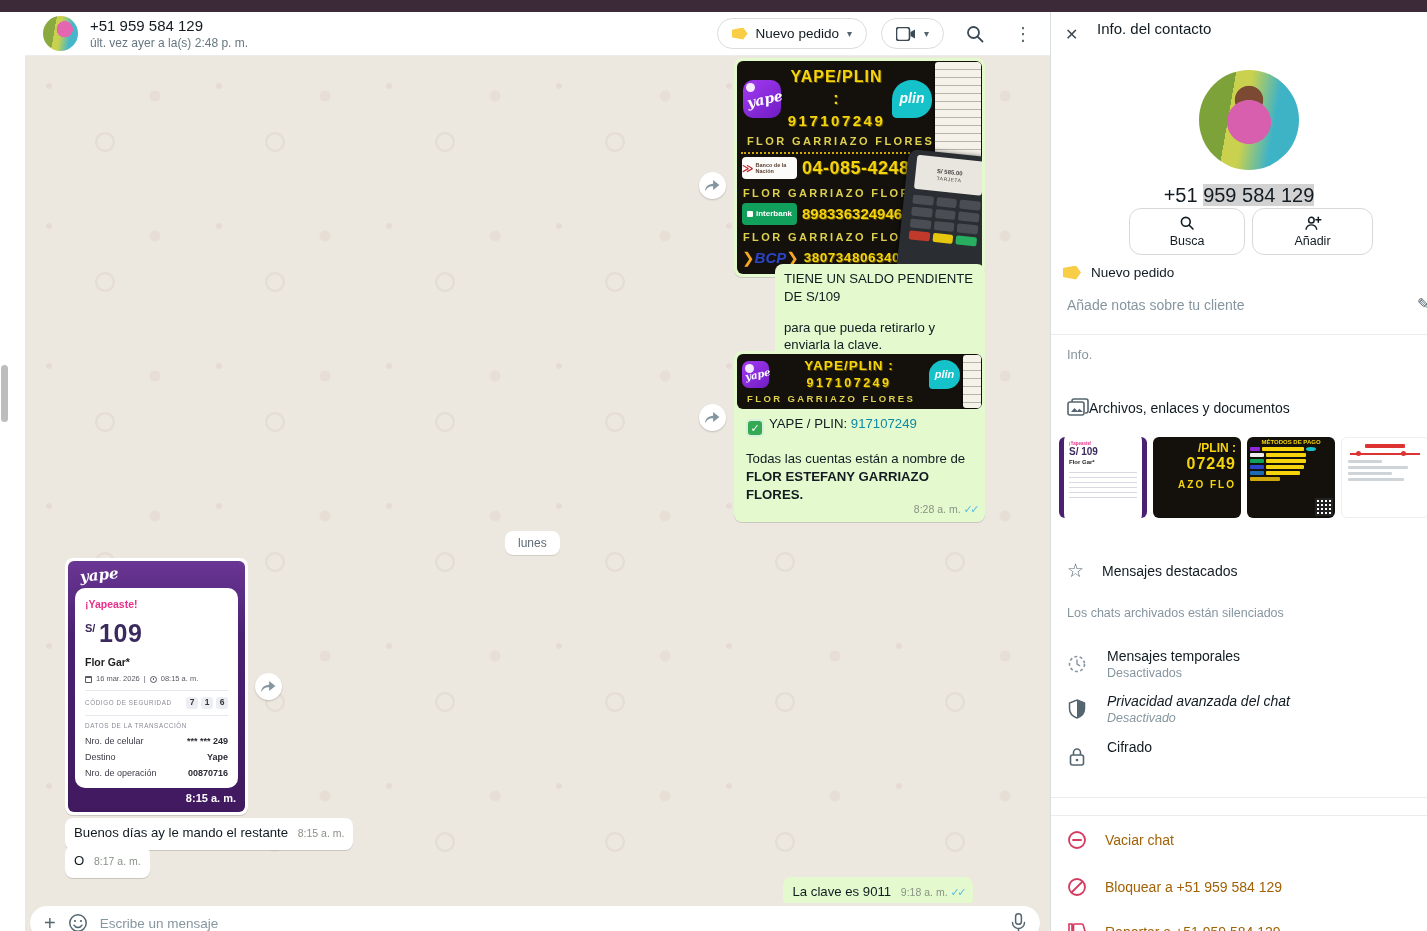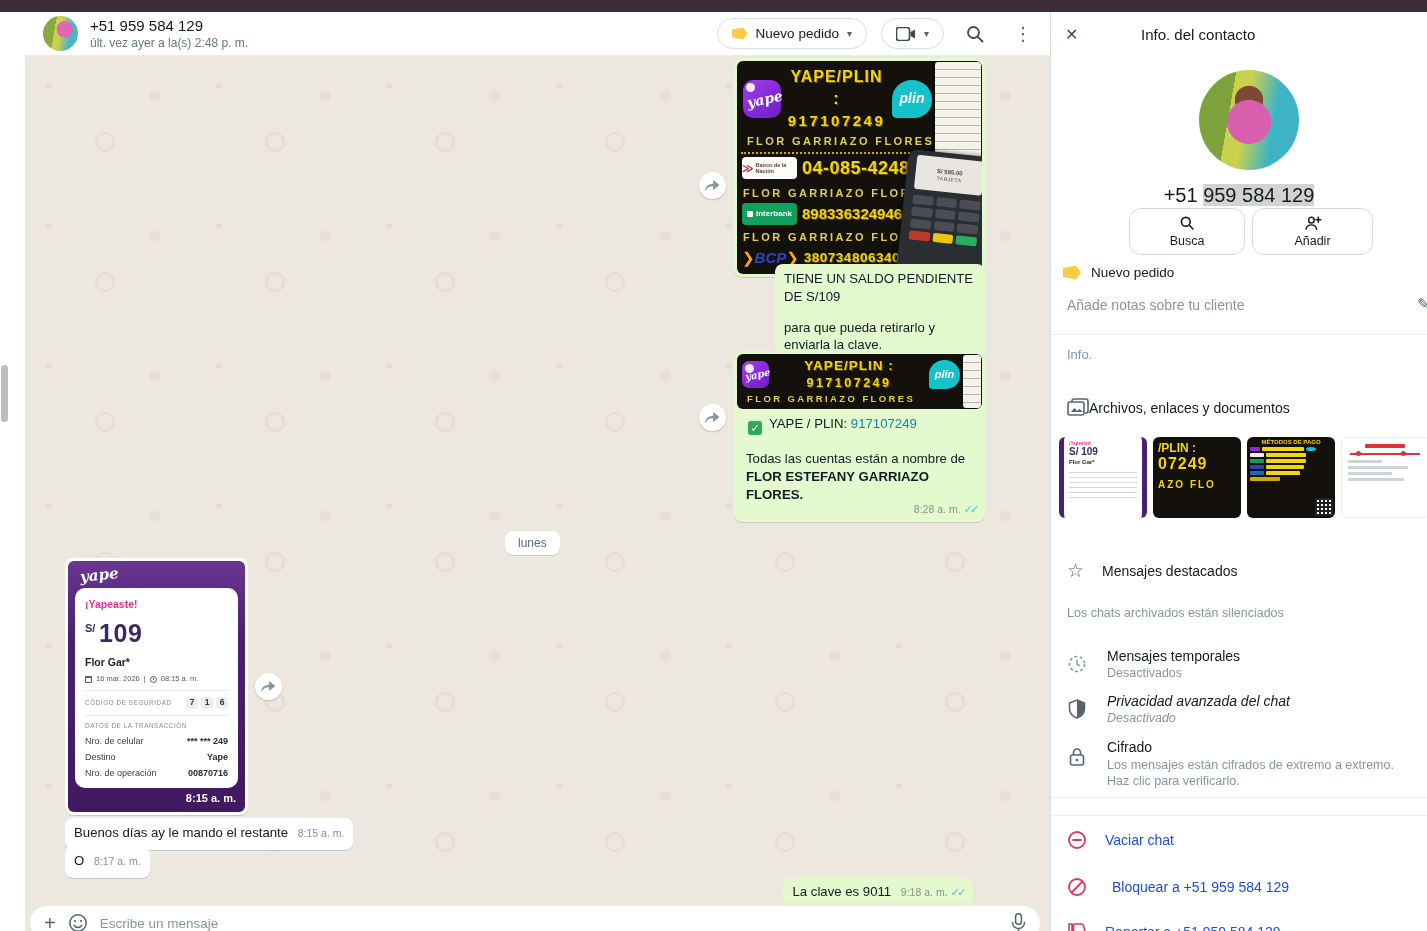--- a/index.html
+++ b/index.html
@@ -133,35 +133,35 @@
   .p-btn .bl { font-size:12.5px; color:#111b21; }
   .p-row-lbl { font-size:14px; color:#111b21; }
   .p-sub { font-size:12.5px; color:#8696a0; }
   .p-gray { color:#8696a0; }
   .thumb { position:absolute; top:425px; width:88px; height:81px; border-radius:6px; overflow:hidden; cursor:pointer; }
   .t-receipt { background:#fff; border-left:5px solid #4a2171; border-right:5px solid #4a2171; padding:4px 5px; }
   .t-receipt .a { color:#e8308a; font-size:4.5px; font-weight:700; }
   .t-receipt .b { color:#3a2a5e; font-size:10px; font-weight:800; }
   .t-receipt .c { color:#222; font-size:6px; font-weight:700; margin-top:2px; }
   .t-lines { margin-top:3px; height:34px; background:repeating-linear-gradient(#fff 0 4px, #d9d9e2 4px 5px); }
-  .t-plin { background:#14110d; color:#f5d40c; padding:4px 5px; font-weight:800; }
+  .t-plin { background:#14110d; color:#f5d40c; padding:4px 5px; font-weight:800;text-align:right; }
   .t-plin .l1 { font-size:12px; } .t-plin .l2 { font-size:16px; letter-spacing:1px; } .t-plin .l3 { font-size:10px; letter-spacing:2px; margin-top:6px; }
   .t-met { background:#14110d; padding:2px 3px; position:relative; }
   .t-met .mt { color:#f5d40c; font-size:6px; font-weight:800; text-align:center; }
   .t-met .row { display:flex; align-items:center; gap:2px; margin-top:2px; }
   .t-met .row i { display:block; height:4px; border-radius:1px; }
   .t-met .qr { position:absolute; right:2px; bottom:2px; width:18px; height:18px; background:#fff;
     background-image:repeating-linear-gradient(90deg,#222 0 2px, transparent 2px 4px), repeating-linear-gradient(#222 0 2px, transparent 2px 4px); }
   .t-doc { background:#fff; border:1px solid #eee; padding:4px; }
   .t-doc .h { height:4px; width:40px; background:#d33; margin:2px auto; border-radius:1px; }
   .t-doc .pl { position:relative; height:6px; margin:3px 4px; }
   .t-doc .pl::before { content:""; position:absolute; left:0; right:0; top:2px; height:2px; background:#d33; }
   .t-doc .pl i { position:absolute; top:0; width:5px; height:5px; border-radius:50%; background:#d33; }
   .t-doc .g { height:3px; background:#cfd4d9; border-radius:1px; margin:3px 2px; }
-  .danger { color:#1d4ed8; }
+  .danger { color:#a16207; }
   .hairline { position:absolute; left:0; right:0; height:1px; background:#e9edef; }
   .pencil { font-size:15px; color:#54656f; }
   .p-item-icon { color:#54656f; }
 </style>
 </head>
 <body>
 
 <div class="app">
   <div class="titlebar"></div>
 
@@ -388,21 +388,21 @@
             <rect x="4.6" y="0.8" width="5.8" height="10.5" rx="2.9" fill="none" stroke="#54656f" stroke-width="1.5"></rect>
             <path d="M1.5 9.5c0 3.4 2.7 6 6 6s6-2.6 6-6" fill="none" stroke="#54656f" stroke-width="1.5" stroke-linecap="round"></path>
             <line x1="7.5" y1="15.5" x2="7.5" y2="19" stroke="#54656f" stroke-width="1.5"></line>
           </svg>
       </div>
     </div>
   </div>
 
   <div class="panel">
     <div class="p-abs close-x" style="left:14px; top:13px;">✕</div>
-    <div class="p-abs p-title" style="left:46px; top:14px;margin-left:44px;">Info. del contacto</div>
+    <div class="p-abs p-title" style="left:46px; top:8px;">Info. del contacto</div>
 
     <div class="p-abs avatar-lg" style="left:148px; top:58px;"></div>
 
     <div class="p-abs p-phone" style="left:0; top:172px;">
       <span>+51 </span><span class="hl">959 584 129</span>
     </div>
 
     <div class="p-abs p-btn" style="left:201px; top:196px; width:121px; height:47px;">
       <svg class="ic" width="18" height="16" viewBox="0 0 22 18">
           <circle cx="9" cy="5.5" r="3.4" fill="none" stroke="#111b21" stroke-width="1.8"></circle>
@@ -521,36 +521,35 @@
     </div>
 
     <div class="p-abs" style="left:16px; top:727px; width:340px;">
       <svg class="ic" width="16" height="20" viewBox="0 0 16 20" style="position:absolute; left:2px; top:8px;">
           <rect x="1.5" y="8" width="13" height="10" rx="2" fill="none" stroke="#54656f" stroke-width="1.6"></rect>
           <path d="M4.5 8V5.5a3.5 3.5 0 0 1 7 0V8" fill="none" stroke="#54656f" stroke-width="1.6"></path>
           <circle cx="8" cy="13" r="1.3" fill="#54656f"></circle>
         </svg>
       <div style="margin-left:40px;">
         <div class="p-row-lbl">Cifrado</div>
-        <div class="p-sub" style="margin-top:2px; line-height:1.3; width:300px;">Los mensajes están cifrados de extremo a extremo. Haz clic para verificarlo.</div>
       </div>
     </div>
 
     <div class="hairline" style="top:785px;"></div>
     <div class="hairline" style="top:803px;"></div>
 
     <div class="p-abs" style="left:16px; top:818px; display:flex; align-items:center; gap:18px;">
       <svg class="ic" width="20" height="20" viewBox="0 0 20 20">
           <circle cx="10" cy="10" r="8" fill="none" stroke="#d63a5f" stroke-width="1.8"></circle>
           <line x1="6" y1="10" x2="14" y2="10" stroke="#d63a5f" stroke-width="1.8" stroke-linecap="round"></line>
         </svg>
       <span class="p-row-lbl danger">Vaciar chat</span>
     </div>
 
-    <div class="p-abs" style="left:16px; top:865px; display:flex; align-items:center; gap:25px;">
+    <div class="p-abs" style="left:16px; top:865px; display:flex; align-items:center; gap:18px;">
       <svg class="ic" width="20" height="20" viewBox="0 0 20 20">
           <circle cx="10" cy="10" r="8" fill="none" stroke="#d63a5f" stroke-width="1.8"></circle>
           <line x1="4.5" y1="15.5" x2="15.5" y2="4.5" stroke="#d63a5f" stroke-width="1.8"></line>
         </svg>
       <span class="p-row-lbl danger">Bloquear a +51 959 584 129</span>
     </div>
 
     <div class="p-abs" style="left:16px; top:911px; display:flex; align-items:center; gap:18px;">
       <svg class="ic" width="20" height="18" viewBox="0 0 20 18">
           <path d="M2 1h3v9H2zM6.5 10V2c0-.6.4-1 1-1h7c.9 0 1.7.6 1.9 1.5l1.4 5A2 2 0 0 1 15.9 10h-4l.7 4.3c.1.9-.6 1.7-1.5 1.7-.5 0-1-.3-1.3-.7z" fill="none" stroke="#d63a5f" stroke-width="1.6"></path>

